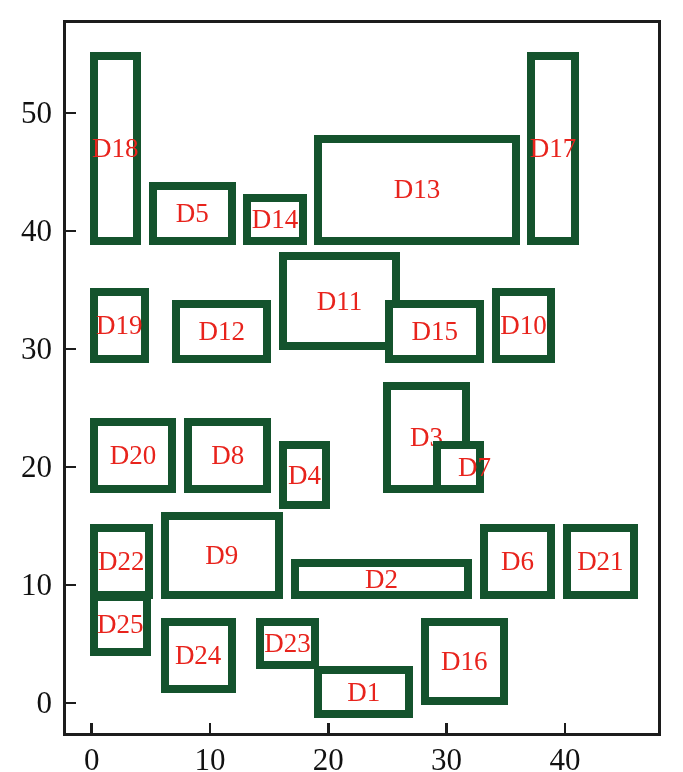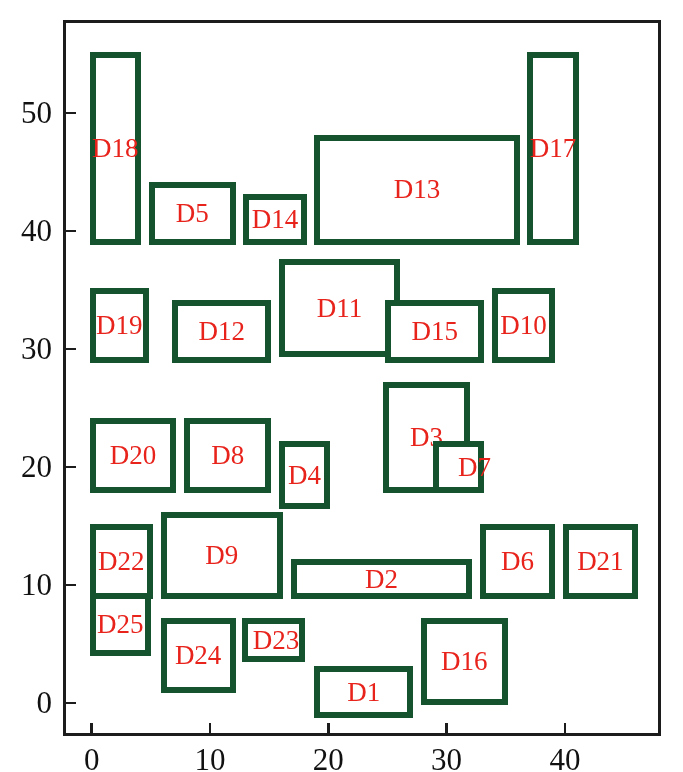--- a/index.html
+++ b/index.html
@@ -19,21 +19,21 @@
     position: absolute;
     left: 63px;
     top: 20px;
     width: 592px;
     height: 710px;
     border: 3px solid #1c1c1c;
   }
   .rect {
     position: absolute;
     box-sizing: border-box;
-    border: 6px solid #14532d;
+    border: 8px solid #14532d;
     background: #ffffff;
     display: flex;
     align-items: center;
     justify-content: center;
   }
   .rect-label {
     color: #e8231c;
     font-size: 27px;
     line-height: 1;
     white-space: nowrap;
@@ -93,21 +93,21 @@
       </div>
       <div class="rect" style="left: 118.317px; top: 394.831px; width: 86.8137px; height: 74.7994px;">
         <span class="rect-label">D8</span>
       </div>
       <div class="rect" style="left: 94.6555px; top: 489.23px; width: 122.305px; height: 86.5993px;">
         <span class="rect-label">D9</span>
       </div>
       <div class="rect" style="left: 425.91px; top: 265.032px; width: 63.1527px; height: 74.7994px;">
         <span class="rect-label">D10</span>
       </div>
-      <div class="rect" style="left: 212.961px; top: 236px; width: 121px; height: 98.3992px;">
+      <div class="rect" style="left: 212.961px; top: 229px; width: 121px; height: 98.3992px;">
         <span class="rect-label">D11</span>
       </div>
       <div class="rect" style="left: 106.486px; top: 276.832px; width: 98.6443px; height: 62.9995px;">
         <span class="rect-label">D12</span>
       </div>
       <div class="rect" style="left: 248.452px; top: 111.633px; width: 205.119px; height: 110.199px;">
         <span class="rect-label">D13</span>
       </div>
       <div class="rect" style="left: 177.469px; top: 170.633px; width: 63.1527px; height: 51.1996px;">
         <span class="rect-label">D14</span>
@@ -129,21 +129,21 @@
       </div>
       <div class="rect" style="left: 23.6723px; top: 394.831px; width: 86.8137px; height: 74.7994px;">
         <span class="rect-label">D20</span>
       </div>
       <div class="rect" style="left: 496.894px; top: 501.03px; width: 74.9832px; height: 74.7994px;">
         <span class="rect-label">D21</span>
       </div>
       <div class="rect" style="left: 23.6723px; top: 501.03px; width: 63.1527px; height: 74.7994px;">
         <span class="rect-label">D22</span>
       </div>
-      <div class="rect" style="left: 176px; top: 595.429px; width: 63.1527px; height: 44px; justify-content: flex-end;">
+      <div class="rect" style="left: 190px; top: 595.429px; width: 63.1527px; height: 51px;">
         <span class="rect-label">D23</span>
       </div>
       <div class="rect" style="left: 94.6555px; top: 595.429px; width: 74.9832px; height: 74.7994px;">
         <span class="rect-label">D24</span>
       </div>
       <div class="rect" style="left: 23.6723px; top: 570px; width: 61px; height: 62.9995px; justify-content: center;">
         <span class="rect-label">D25</span>
       </div>
       <div class="x-tick" style="left: 24.4223px; top: 700px;"></div>
       <div class="x-tick" style="left: 142.728px; top: 700px;"></div>

